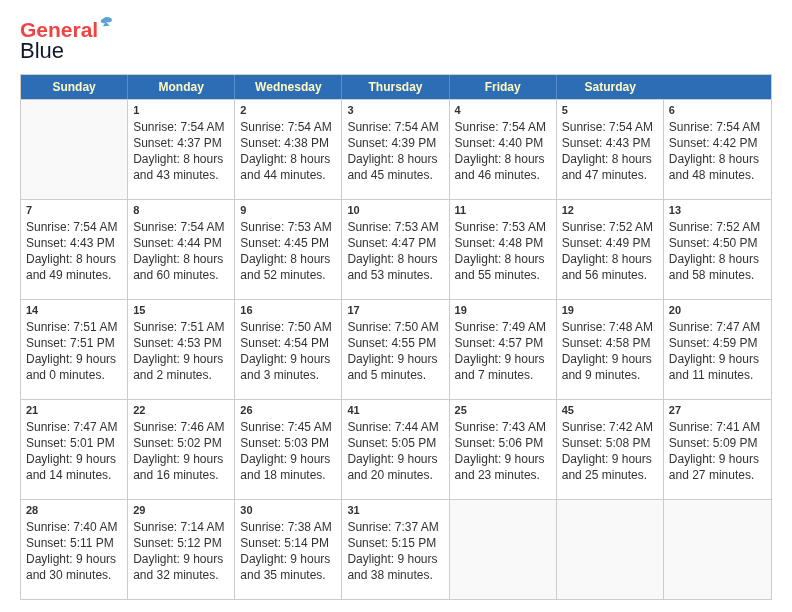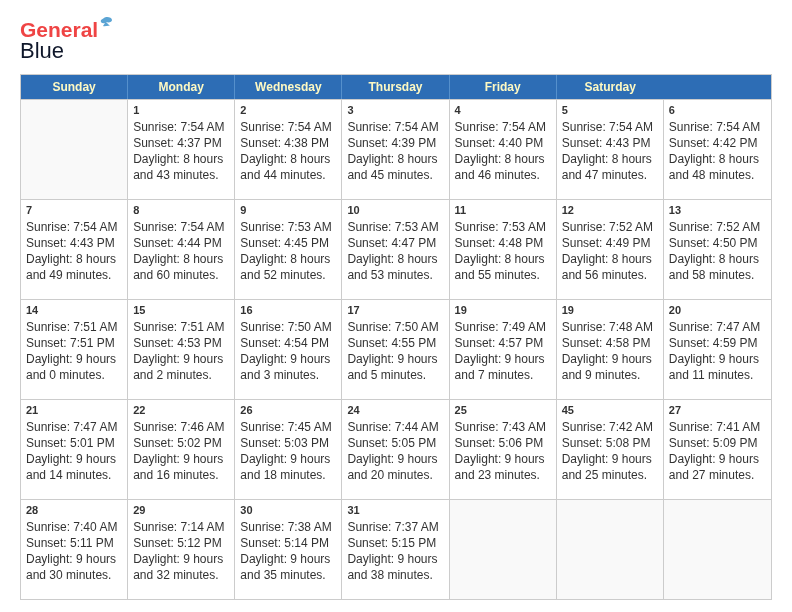--- a/index.html
+++ b/index.html
@@ -335,21 +335,21 @@
           <div class="cal-cell">
             <div class="day-num">26</div>
             <div class="cell-info">
               <div>Sunrise: 7:45 AM</div>
               <div>Sunset: 5:03 PM</div>
               <div>Daylight: 9 hours</div>
               <div>and 18 minutes.</div>
             </div>
           </div>
           <div class="cal-cell">
-            <div class="day-num">24</div>
+            <div class="day-num">41</div>
             <div class="cell-info">
               <div>Sunrise: 7:44 AM</div>
               <div>Sunset: 5:05 PM</div>
               <div>Daylight: 9 hours</div>
               <div>and 20 minutes.</div>
             </div>
           </div>
           <div class="cal-cell">
             <div class="day-num">25</div>
             <div class="cell-info">

